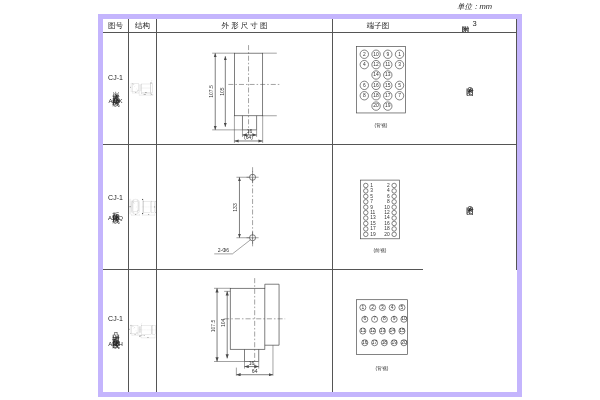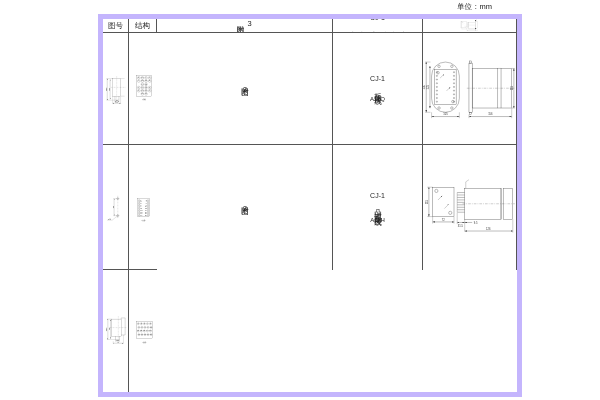--- a/index.html
+++ b/index.html
@@ -1,19 +1,19 @@
 <!DOCTYPE html>
 <html><head>
 <meta charset="utf-8">
 <style>
   html,body{margin:0;padding:0;}
   body{width:600px;height:400px;background:#ffffff;position:relative;
        font-family:"Liberation Sans","DejaVu Sans",sans-serif;color:#222;}
   .defs{position:absolute;width:0;height:0;}
-  .unit{position:absolute;top:2px;left:400px;width:92px;text-align:right;font-size:7.5px;color:#222;}
+  .unit{position:absolute;top:2px;left:400px;width:92px;text-align:right;font-size:7.5px;color:#222;font-style:italic;}
   .tbl{position:absolute;left:98px;top:14px;display:grid;
        grid-template-columns:26px 28px 176px 90px 94px;
        grid-template-rows:14px 112px 125px 122px;
        border:5px solid #c4b5fd;background:#fff;}
   .cell{border-right:1px solid #555;border-bottom:1px solid #555;overflow:hidden;
         display:flex;align-items:center;justify-content:center;}
   .cell.lastcol{border-right:none;}
   .cell.lastrow{border-bottom:none;}
   .hdr{font-size:7.5px;white-space:nowrap;}
   .fig{writing-mode:vertical-lr;text-orientation:upright;font-size:7.5px;letter-spacing:2px;}
@@ -40,20 +40,22 @@
 </svg>
 
 <div class="page">
 
   <div class="unit">单位：mm</div>
 
   <div class="tbl">
 
     <div class="cell hdr">图号</div>
     <div class="cell hdr">结构</div>
+    <div class="cell hdr">外 形 尺 寸 图</div>
+    <div class="cell hdr lastcol">端子图</div>
 
     <div class="cell">
       <span class="fig">附图3</span>
     </div>
     <div class="cell struct">
       <span class="series">CJ-1</span>
       <span class="vchars">嵌入式后接线</span>
       <span class="model">A11K</span>
     </div>
     <div class="cell">

